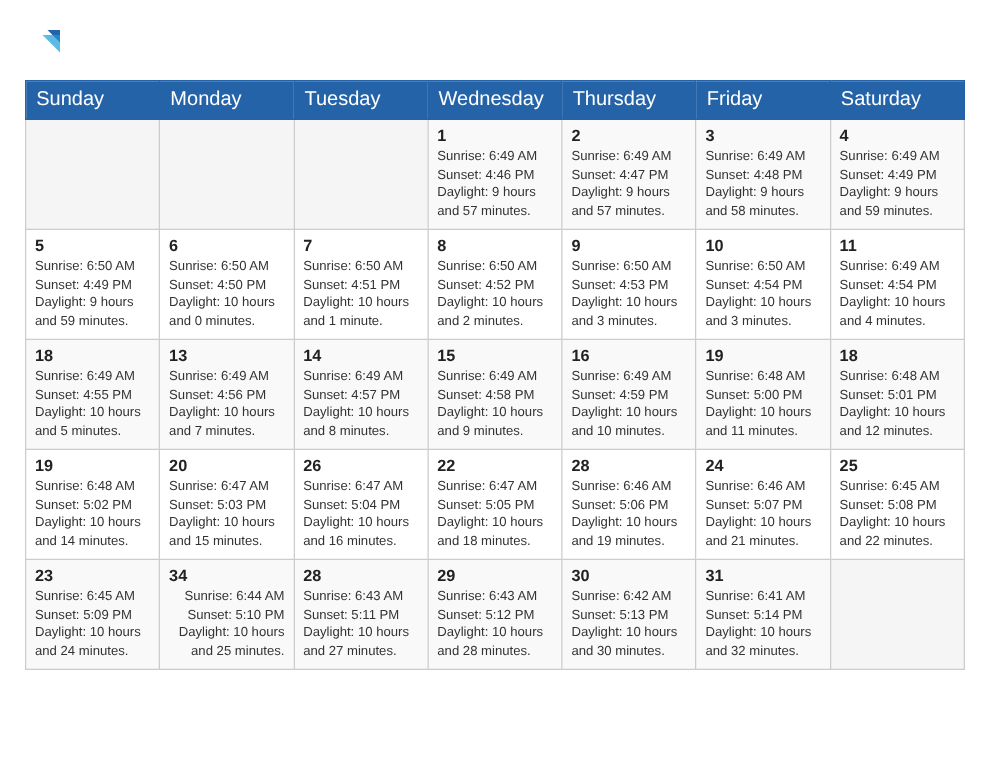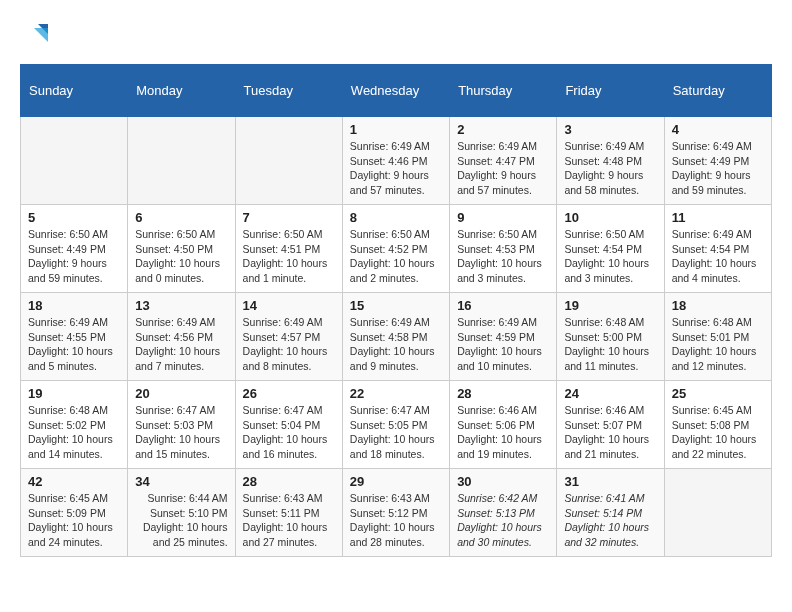--- a/index.html
+++ b/index.html
@@ -46,22 +46,22 @@
     }
     table {
       width: 100%;
       border-collapse: collapse;
       border: 1px solid #ccc;
     }
     th {
       background-color: #2563a8;
       color: #fff;
       text-align: left;
-      padding: 18px 8px;
-      font-size: 13px;
+      padding: 6px 8px;
+      font-size: 16px;
       font-weight: normal;
       border: 1px solid #2563a8;
     }
     td {
       vertical-align: top;
       border: 1px solid #ccc;
       padding: 5px 7px;
       width: 14.28%;
       height: 88px;
     }
@@ -301,21 +301,21 @@
         <td>
           <span class="day-num">25</span>
           <div class="day-detail" style="white-space: pre-line;">Sunrise: 6:45 AM
 Sunset: 5:08 PM
 Daylight: 10 hours
 and 22 minutes.</div>
         </td>
       </tr>
       <tr>
         <td>
-          <span class="day-num">42</span>
+          <span class="day-num">23</span>
           <div class="day-detail" style="white-space: pre-line;">Sunrise: 6:45 AM
 Sunset: 5:09 PM
 Daylight: 10 hours
 and 24 minutes.</div>
         </td>
         <td>
           <span class="day-num">34</span>
           <div class="day-detail" style="white-space: pre-line; text-align: right;">Sunrise: 6:44 AM
 Sunset: 5:10 PM
 Daylight: 10 hours
@@ -330,28 +330,28 @@
         </td>
         <td>
           <span class="day-num">29</span>
           <div class="day-detail" style="white-space: pre-line;">Sunrise: 6:43 AM
 Sunset: 5:12 PM
 Daylight: 10 hours
 and 28 minutes.</div>
         </td>
         <td>
           <span class="day-num">30</span>
-          <div class="day-detail" style="white-space: pre-line; font-style: italic;">Sunrise: 6:42 AM
+          <div class="day-detail" style="white-space: pre-line;">Sunrise: 6:42 AM
 Sunset: 5:13 PM
 Daylight: 10 hours
 and 30 minutes.</div>
         </td>
         <td>
           <span class="day-num">31</span>
-          <div class="day-detail" style="white-space: pre-line; font-style: italic;">Sunrise: 6:41 AM
+          <div class="day-detail" style="white-space: pre-line;">Sunrise: 6:41 AM
 Sunset: 5:14 PM
 Daylight: 10 hours
 and 32 minutes.</div>
         </td>
         <td class="empty-cell"></td>
       </tr>
     </tbody>
 </table>
 
 </body></html>

